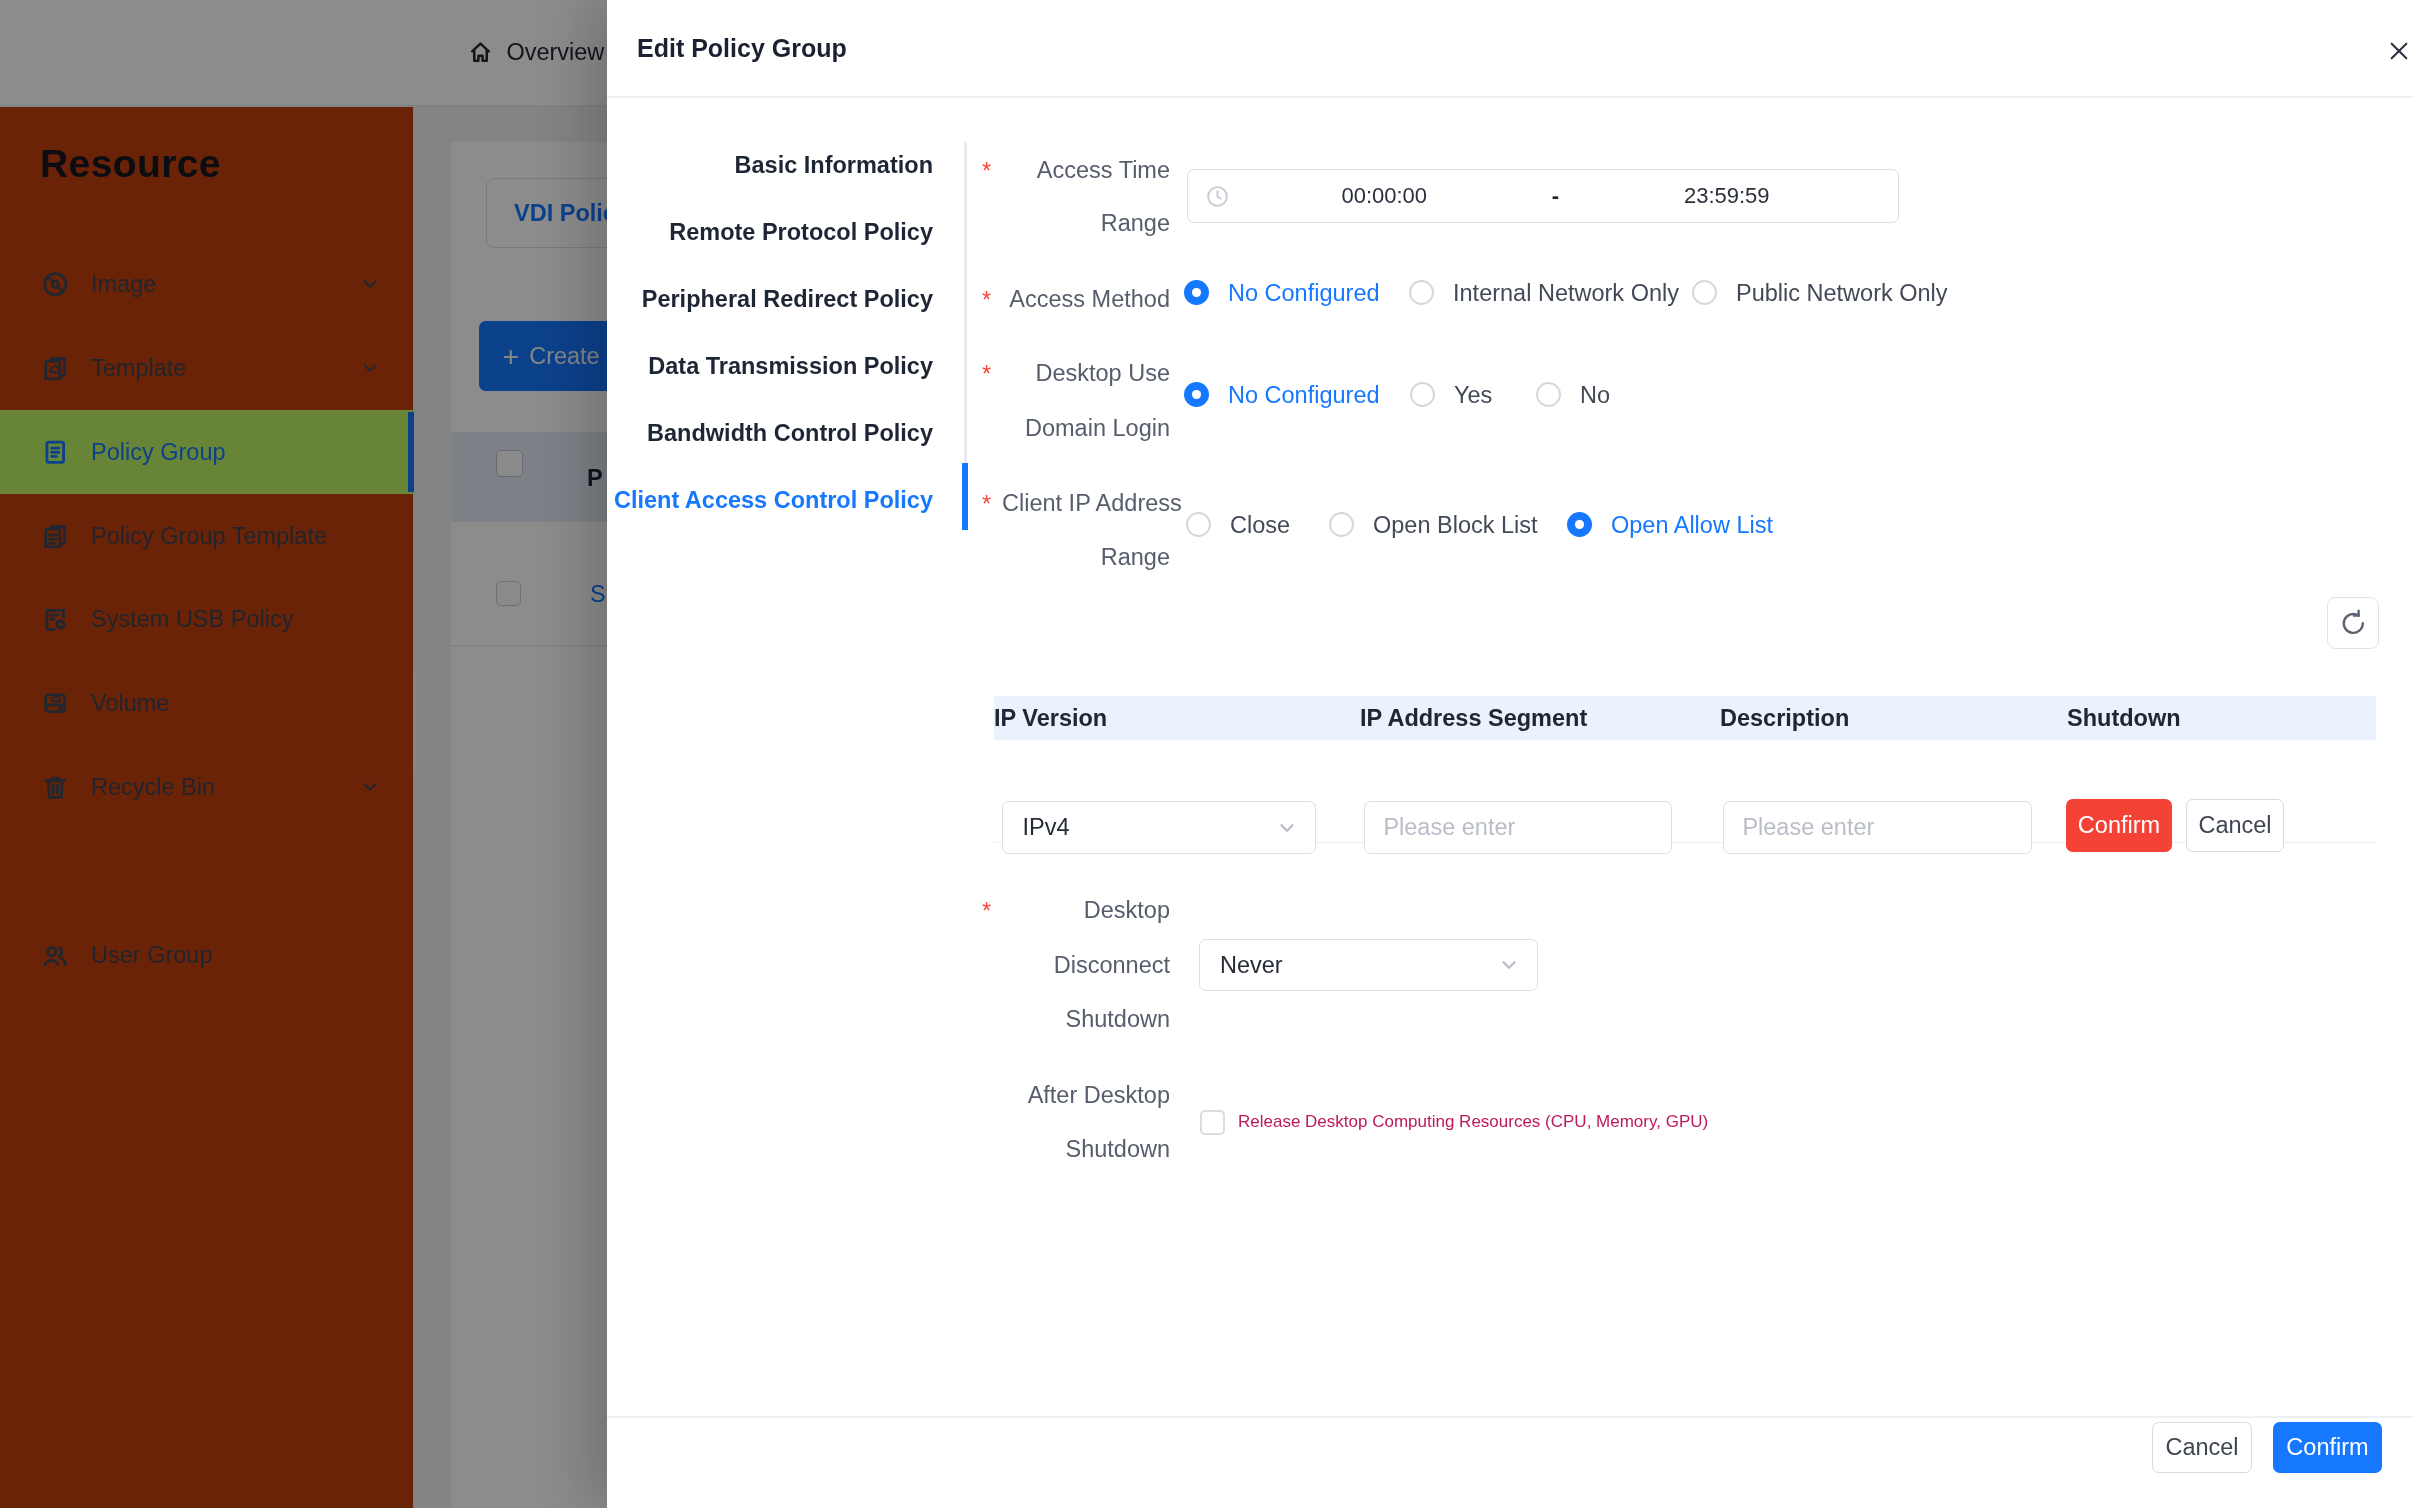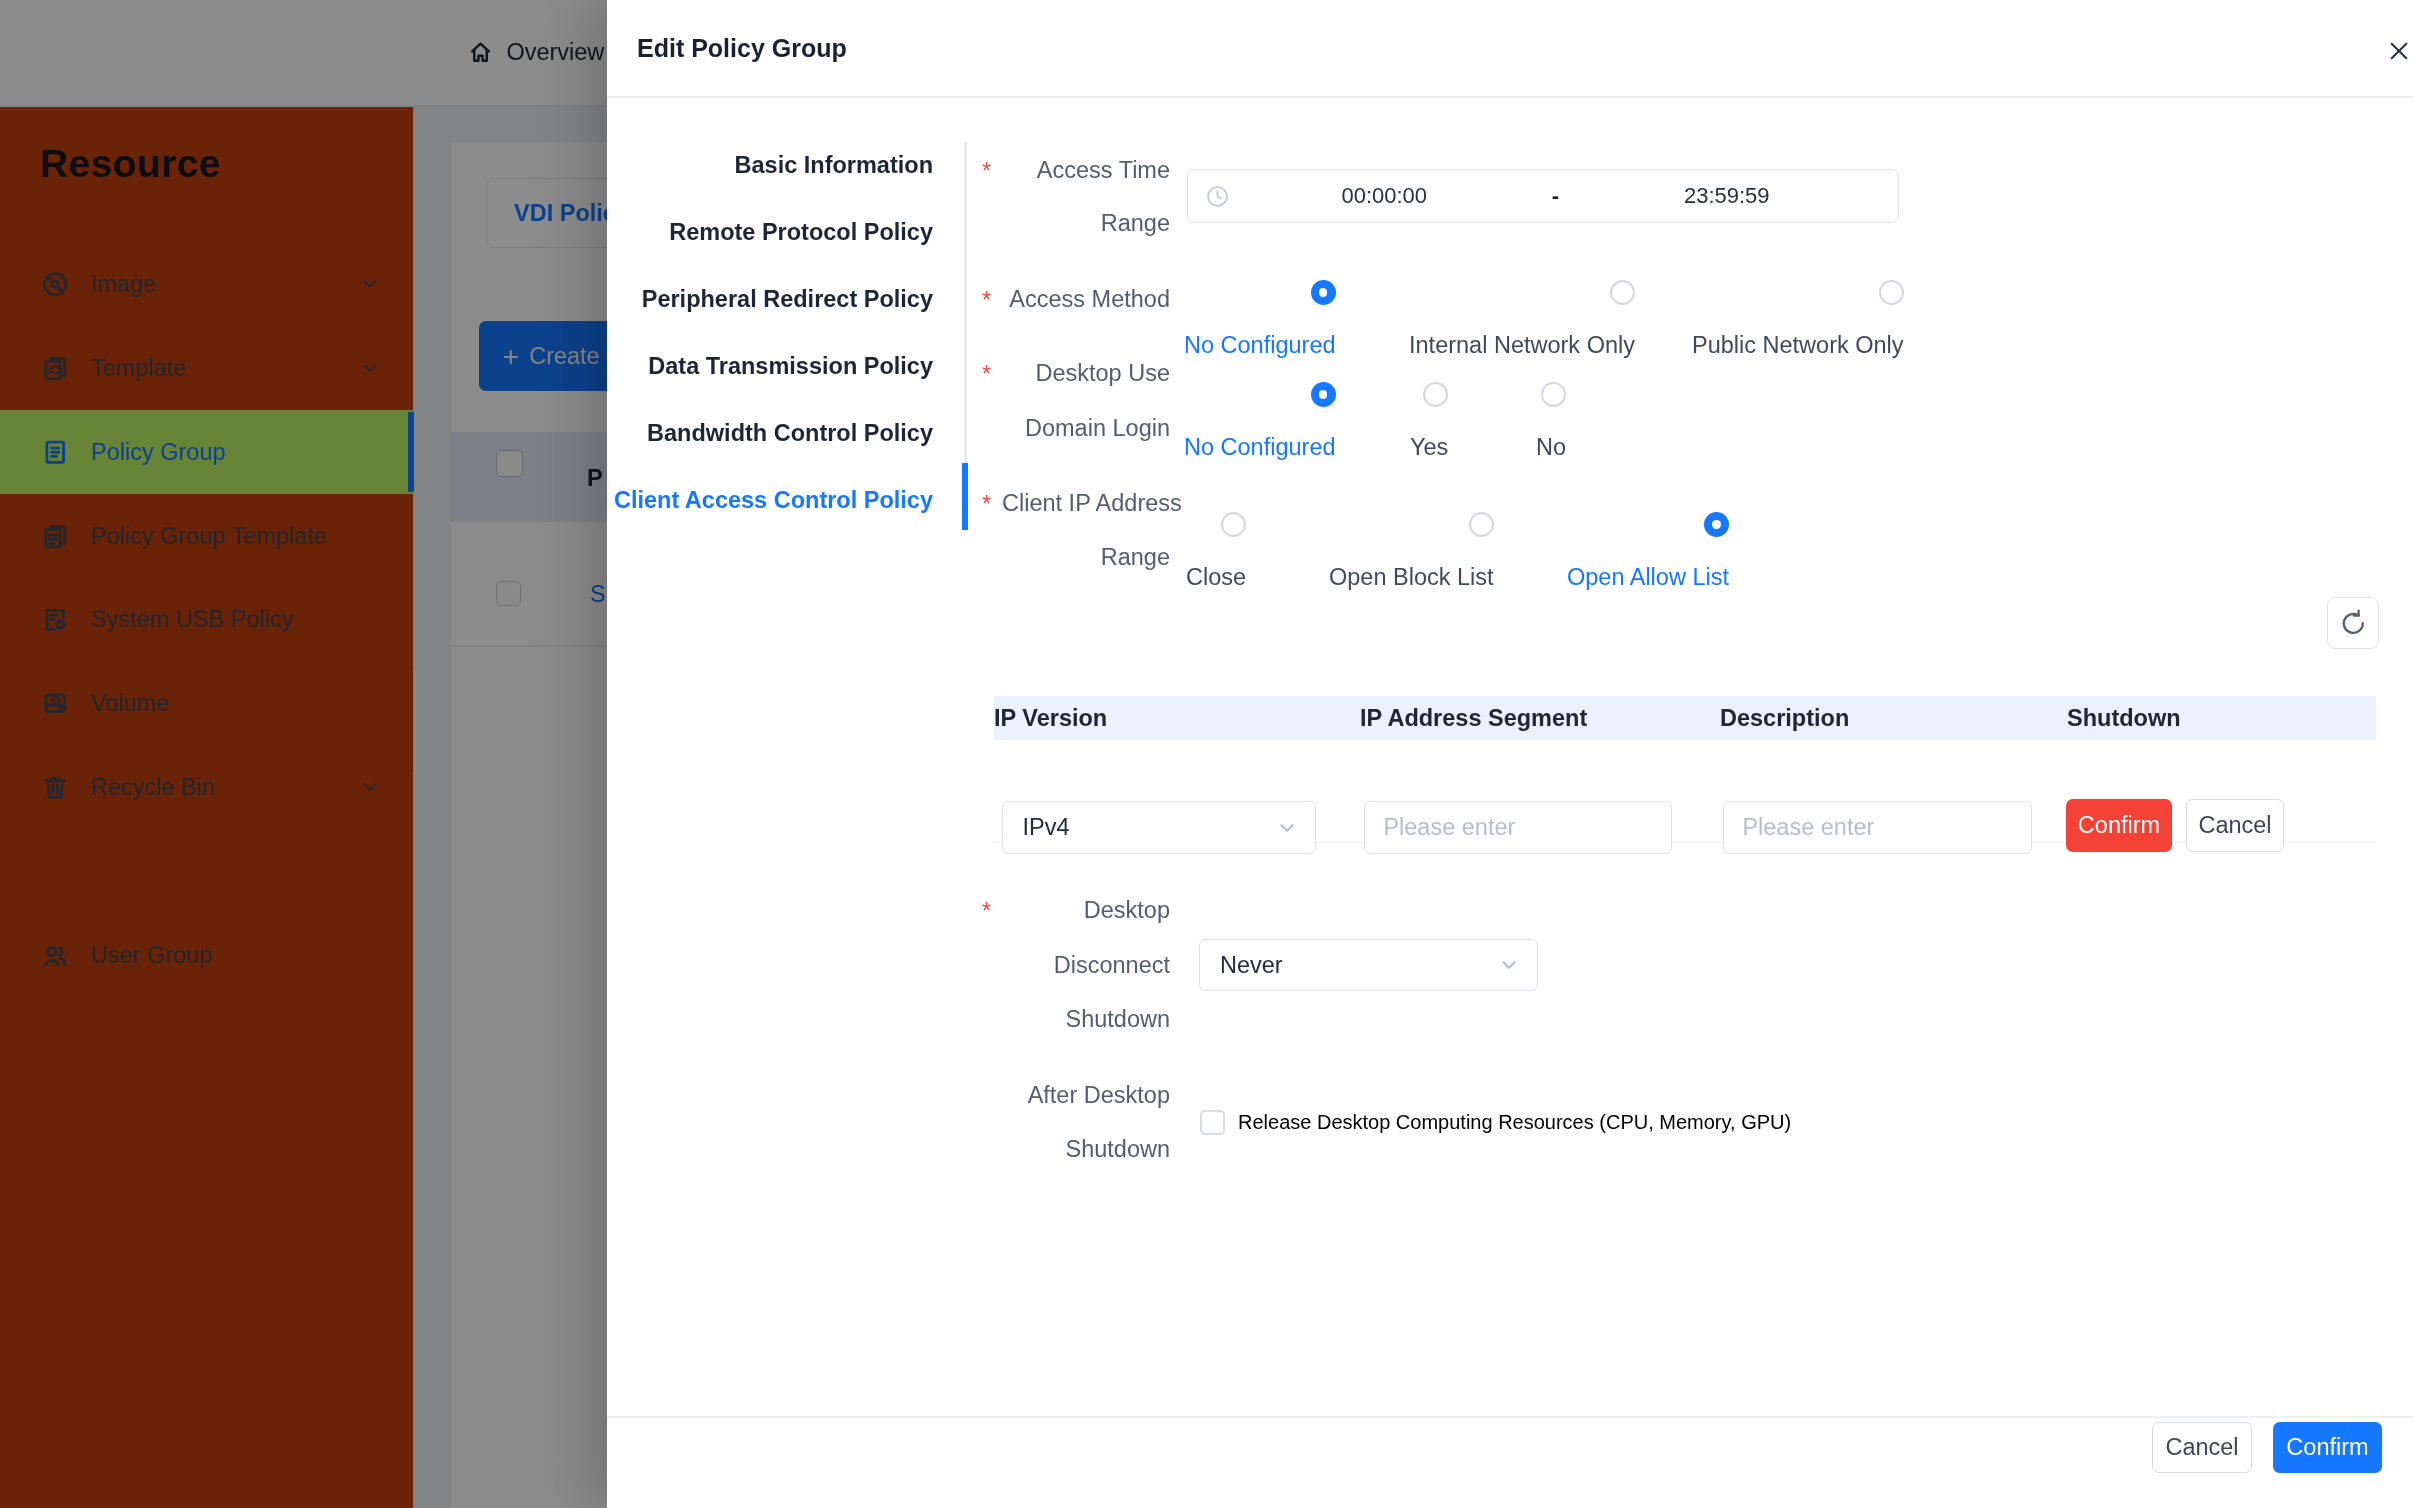--- a/index.html
+++ b/index.html
@@ -41,21 +41,21 @@
   #modal-close{position:absolute;left:1775px;top:34px;width:34px;height:34px;display:flex;align-items:center;justify-content:center;cursor:pointer;}
   #head-line{position:absolute;left:0;right:0;top:96px;height:1.7px;background:#eef0f3;}
   .nav-item{position:absolute;left:0;width:326px;height:67px;line-height:67px;text-align:right;
             font-size:23.5px;font-weight:600;color:#1e2534;cursor:pointer;}
   .nav-item.active{color:#1677ff;}
   #nav-line{position:absolute;left:357px;top:142px;width:2.5px;height:388px;background:#e9ebef;}
   #nav-bar{position:absolute;left:355px;top:463px;width:5.9px;height:67px;background:#1677ff;}
   .flabel{position:absolute;left:395px;width:168px;height:54px;line-height:54px;text-align:right;
           font-size:23.5px;color:#565d6b;white-space:nowrap;}
   .star{position:absolute;left:375px;width:20px;height:54px;line-height:57px;font-size:23.5px;color:#f5483b;}
-  .radio-item{position:absolute;height:37px;display:flex;align-items:flex-end;gap:27px;font-size:23.5px;color:#434a57;flex-direction:column;}
+  .radio-item{position:absolute;height:37px;display:flex;align-items:flex-start;gap:19px;font-size:23.5px;color:#434a57;}
   .radio{width:25px;height:25px;border-radius:50%;box-sizing:border-box;border:2.5px solid #d4d7dd;background:#fff;flex:0 0 auto;}
   .radio-item.checked .radio{border:none;background:#1677ff;position:relative;}
   .radio-item.checked .radio::after{content:"";position:absolute;left:8.4px;top:8.4px;width:8.4px;height:8.4px;border-radius:50%;background:#fff;}
   .radio-item.checked{color:#1677ff;}
   #time-box{position:absolute;left:580px;top:169px;width:712px;height:54px;border:1.7px solid #dcdfe5;border-radius:6.7px;
             box-sizing:border-box;display:flex;align-items:center;font-size:22px;color:#2a303c;}
   #time-box .fld{flex:1;text-align:center;}
   #refresh-btn{position:absolute;left:1720px;top:597px;width:52px;height:52px;border:1.7px solid #dfe2e8;border-radius:8.4px;
                box-sizing:border-box;display:flex;align-items:center;justify-content:center;cursor:pointer;background:#fff;}
   #ip-table{position:absolute;left:387px;top:696px;width:1382px;}
@@ -65,21 +65,21 @@
   .ctl{border:1.7px solid #dcdfe5;border-radius:6.7px;box-sizing:border-box;background:#fff;font-size:23.5px;color:#262c38;}
   .sel{display:flex;align-items:center;justify-content:space-between;padding:0 17px 0 20px;}
   input.ctl{padding:0 18.4px;outline:none;}
   input.ctl::placeholder{color:#b9bdc7;}
   .btn{display:flex;align-items:center;justify-content:center;font-size:23.5px;border-radius:6.7px;box-sizing:border-box;cursor:pointer;}
   .btn.red{background:#f44336;color:#ffffff;}
   .btn.ghost{background:#fff;border:1.7px solid #d6d9df;color:#3f4552;}
   .btn.blue{background:#1677ff;color:#ffffff;}
   #never-sel{position:absolute;left:592px;top:939px;width:339px;height:52px;}
   #rel-check{position:absolute;left:593px;top:1110px;width:25px;height:25px;border:2.5px solid #d9dce2;border-radius:5px;box-sizing:border-box;background:#fff;}
-  #rel-label{position:absolute;left:631px;top:1095px;height:54px;line-height:54px;font-size:20px;color:#000000;}
+  #rel-label{position:absolute;left:631px;top:1095px;height:54px;line-height:54px;font-size:17px;color:#be185d;}
   #foot-line{position:absolute;left:0;right:0;top:1416px;height:1.7px;background:#eef0f3;}
   .chev-svg{stroke:#b9bec7;fill:none;stroke-width:2.6;stroke-linecap:round;stroke-linejoin:round;}
 </style>
 </head>
 <body>
 
 <div id="screen">
 
   <div id="topbar">
     <span style="display:flex;">

